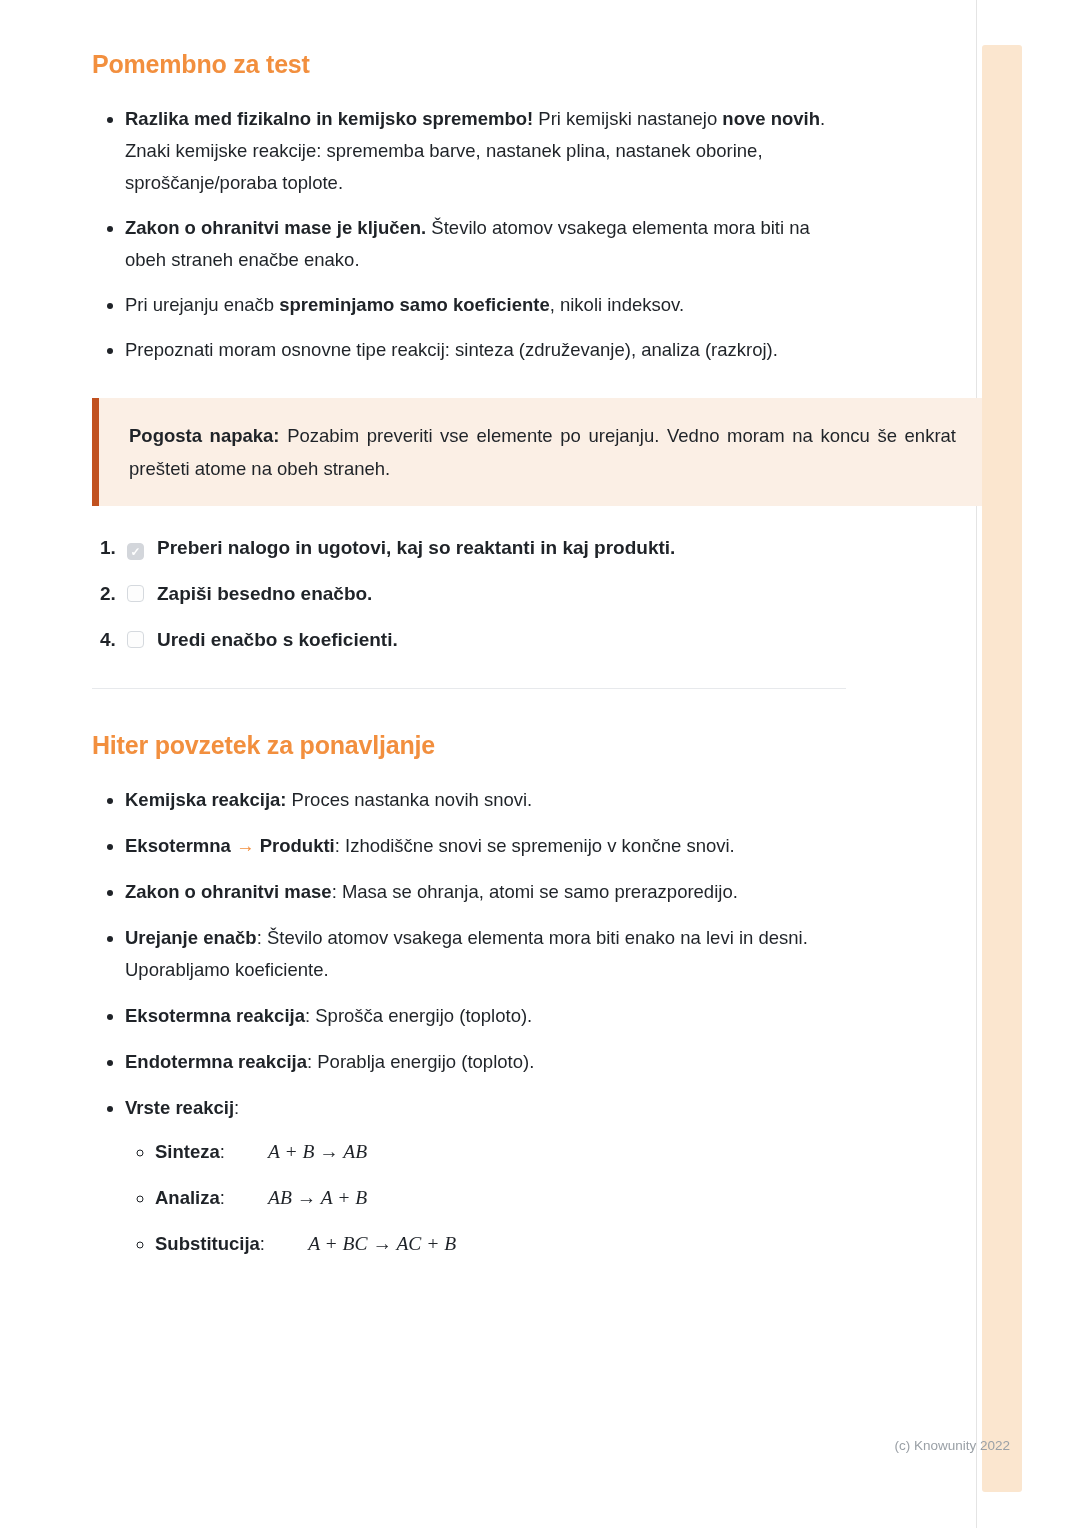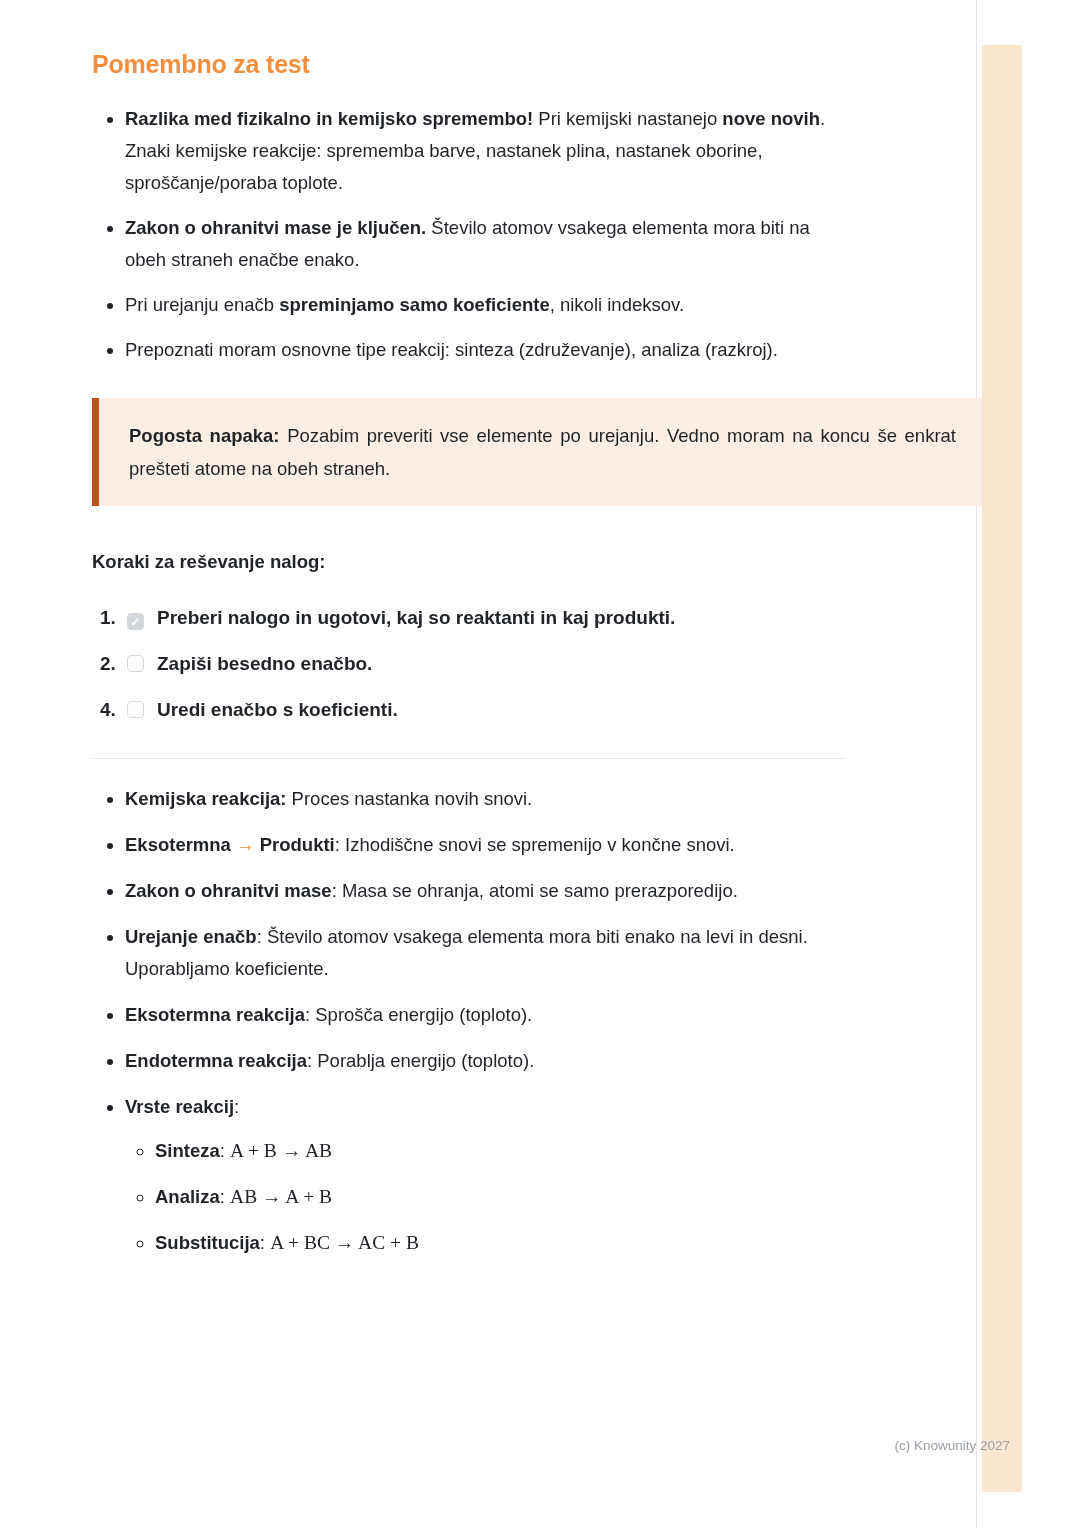--- a/index.html
+++ b/index.html
@@ -65,21 +65,21 @@
   hr.divider { border:none; border-top:1px solid #e7e9ec; margin-top:32px; }
 
   .summary-title { margin-top:42px; }
 
   ul.summary > li { margin-bottom:14px; }
   .arrow { color:var(--accent, #F28F3E); font-weight:700; }
 
   ul.reactions { list-style:circle; padding-left:30px; margin-top:12px; }
   ul.reactions > li { font-size:18.5px; line-height:32px; margin-bottom:14px; }
   .formula {
-    font-family:"Liberation Serif", serif; font-size:19.5px;
+    font-family:"Liberation Serif", serif; font-style:italic; font-size:19.5px;margin-left:38px;
   }
 
   .footer-credit {
     position:absolute; top:1438px; right:70px;
     font-size:13.5px; color:#9aa0a6;
   }
 </style>
 </head>
 <body>
 
@@ -96,45 +96,45 @@
       <li><b>Razlika med fizikalno in kemijsko spremembo!</b><span> Pri kemijski nastanejo </span><b>nove novih</b><span>. Znaki kemijske reakcije: sprememba barve, nastanek plina, nastanek oborine, sproščanje/poraba toplote.</span></li>
       <li><b>Zakon o ohranitvi mase je ključen.</b><span> Število atomov vsakega elementa mora biti na obeh straneh enačbe enako.</span></li>
       <li><span>Pri urejanju enačb </span><b>spreminjamo samo koeficiente</b><span>, nikoli indeksov.</span></li>
       <li><span>Prepoznati moram osnovne tipe reakcij: sinteza (združevanje), analiza (razkroj).</span></li>
     </ul>
 
     <aside class="callout">
       <b>Pogosta napaka:</b><span> Pozabim preveriti vse elemente po urejanju. Vedno moram na koncu še enkrat prešteti atome na obeh straneh.</span>
     </aside>
 
-    <p class="steps-heading">Koraki za reševanje nalog:</p>
 
     <ol class="steps">
       <li><span class="step-num">1.</span><span class="checkbox checked"></span><span>Preberi nalogo in ugotovi, kaj so reaktanti in kaj produkti.</span></li>
       <li><span class="step-num">2.</span><span class="checkbox"></span><span>Zapiši besedno enačbo.</span></li>
       <li><span class="step-num">4.</span><span class="checkbox"></span><span>Uredi enačbo s koeficienti.</span></li>
     </ol>
 
     <hr class="divider">
 
+    <h1 class="section-title summary-title">Hiter povzetek za ponavljanje</h1>
 
     <ul class="bullets summary">
       <li><b>Kemijska reakcija:</b><span> Proces nastanka novih snovi.</span></li>
       <li><b>Eksotermna </b><b class="arrow">→</b><b> Produkti</b><span>: Izhodiščne snovi se spremenijo v končne snovi.</span></li>
       <li><b>Zakon o ohranitvi mase</b><span>: Masa se ohranja, atomi se samo prerazporedijo.</span></li>
       <li><b>Urejanje enačb</b><span>: Število atomov vsakega elementa mora biti enako na levi in desni. Uporabljamo koeficiente.</span></li>
       <li><b>Eksotermna reakcija</b><span>: Sprošča energijo (toploto).</span></li>
       <li><b>Endotermna reakcija</b><span>: Porablja energijo (toploto).</span></li>
       <li>
         <b>Vrste reakcij</b><span>:</span>
         <ul class="reactions">
           <li><b>Sinteza</b><span>: </span><span class="formula">A + B → AB</span></li>
           <li><b>Analiza</b><span>: </span><span class="formula">AB → A + B</span></li>
           <li><b>Substitucija</b><span>: </span><span class="formula">A + BC → AC + B</span></li>
         </ul>
       </li>
     </ul>
 
   </div>
 
-  <span class="footer-credit">(c) Knowunity 2027</span>
+  <span class="footer-credit">(c) Knowunity 2022</span>
 
 </div>
 
 </body></html>

